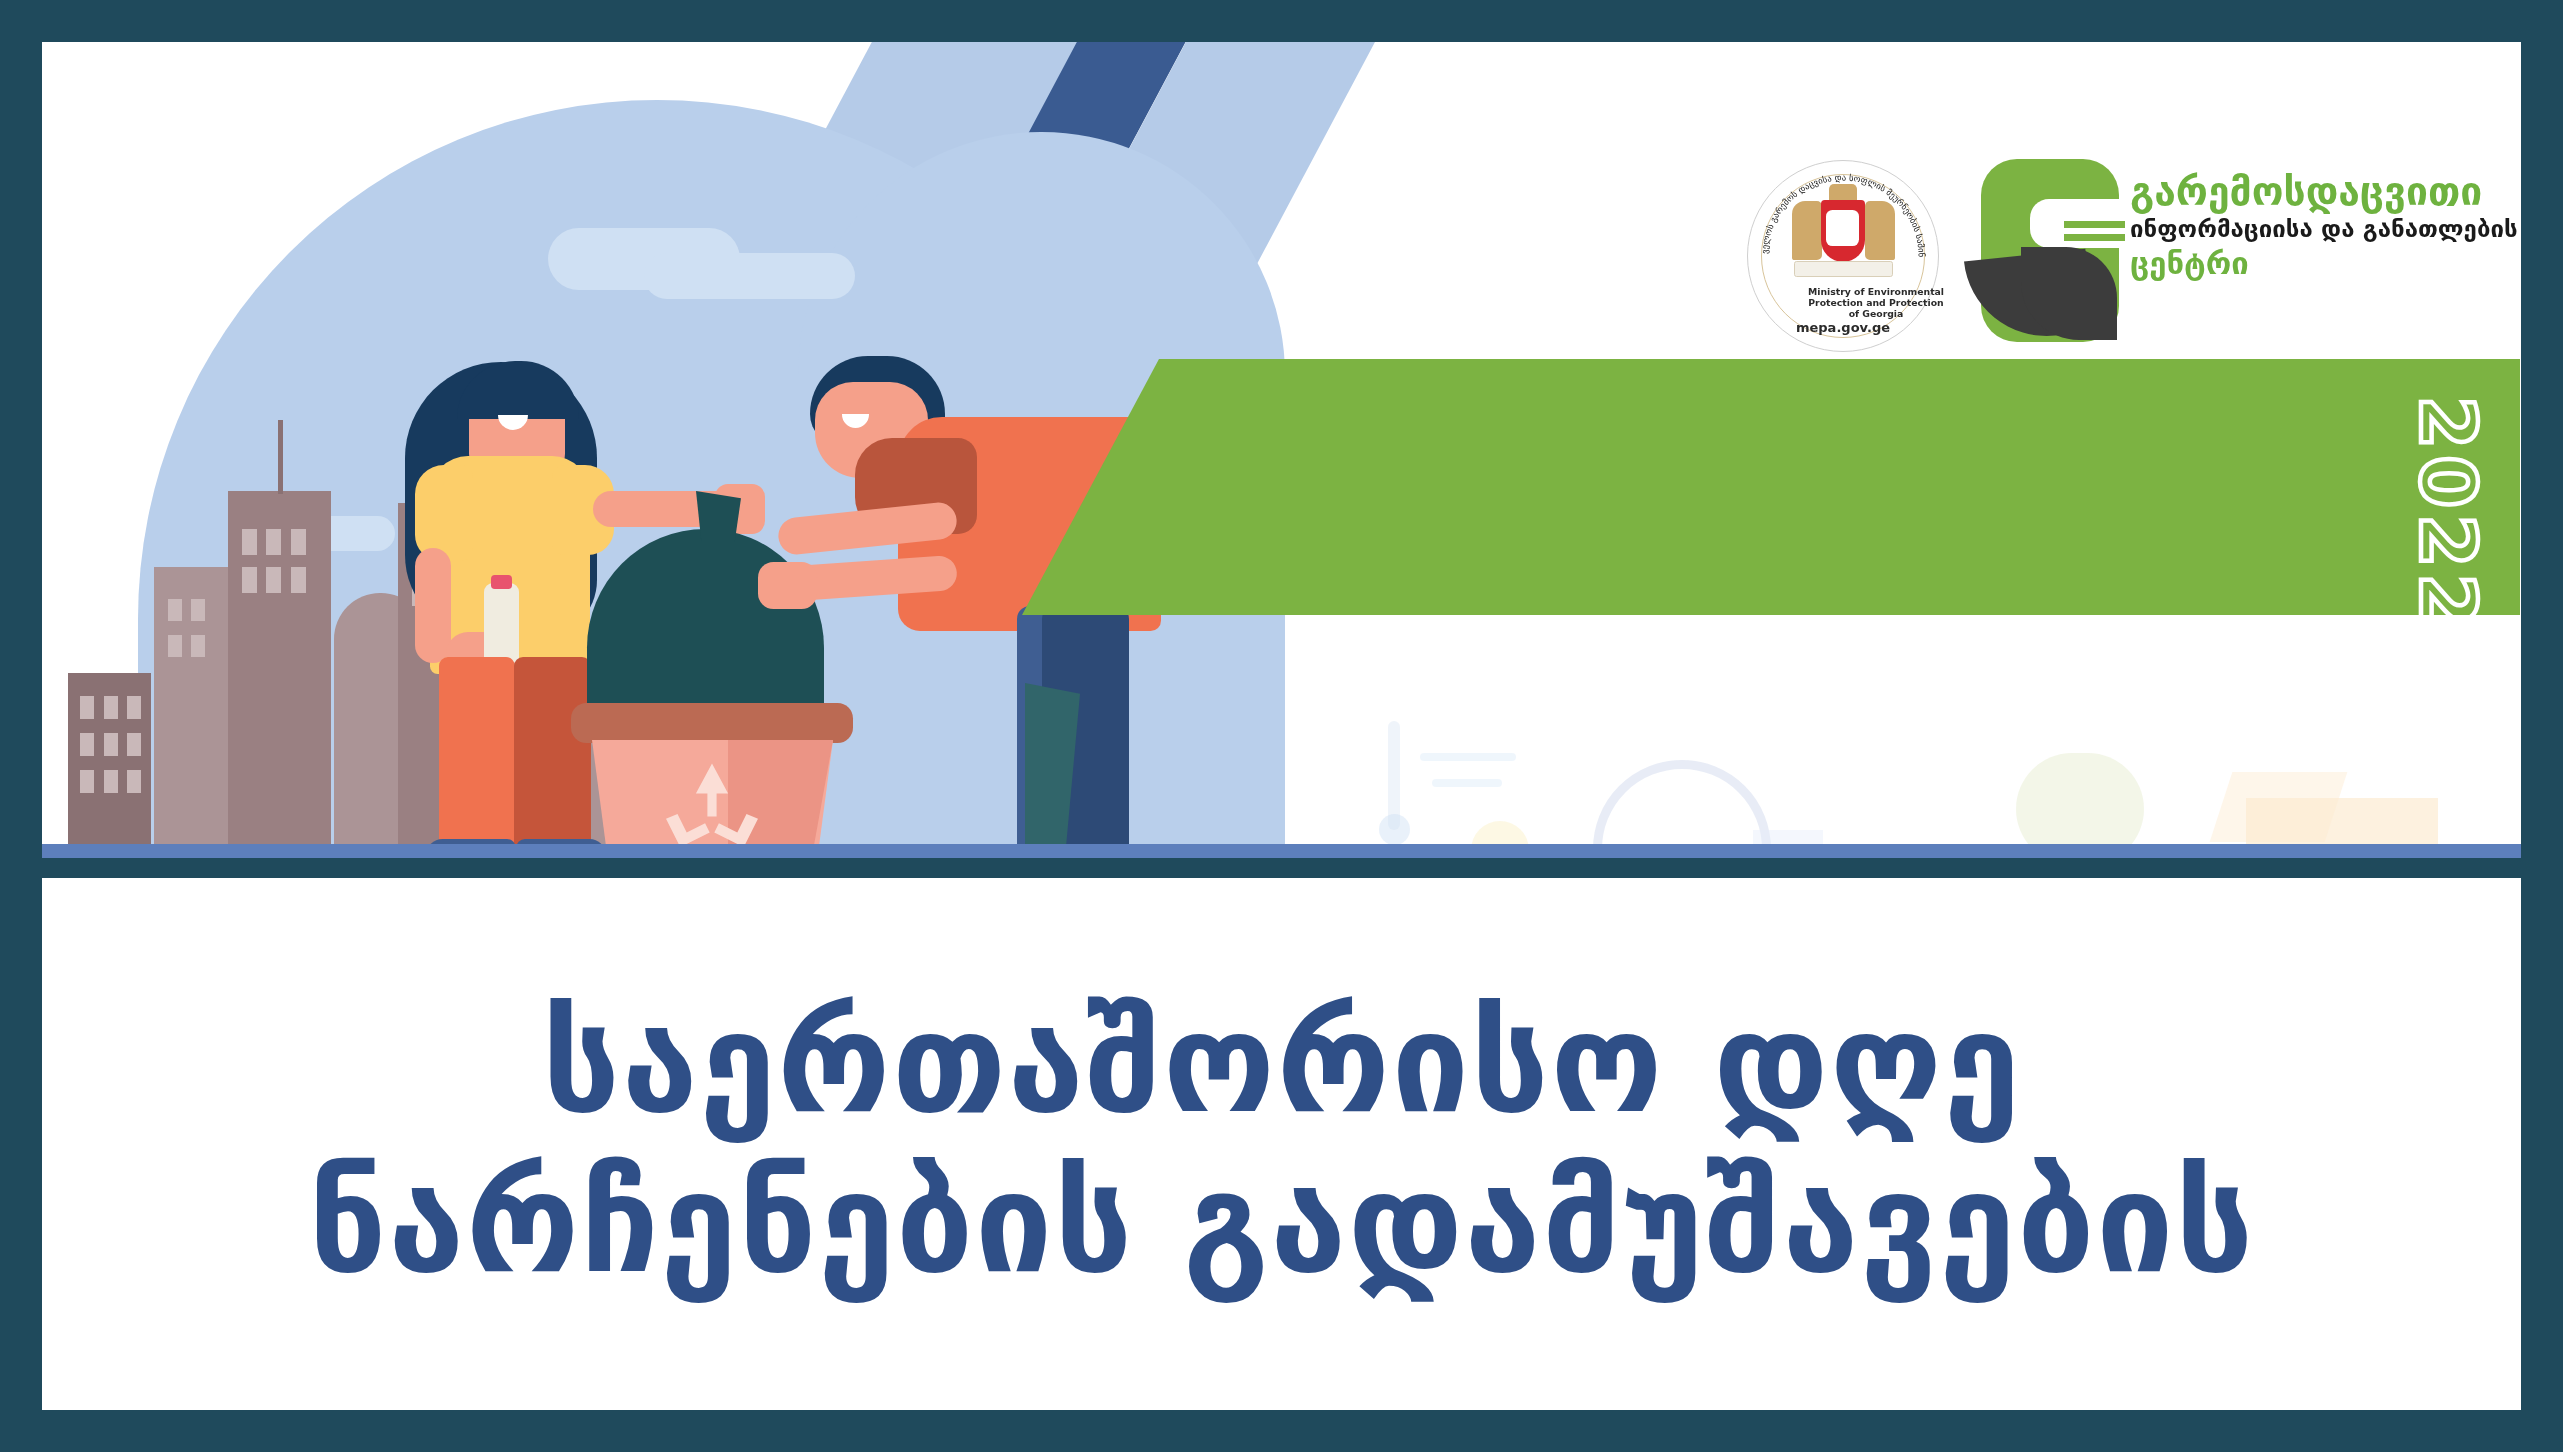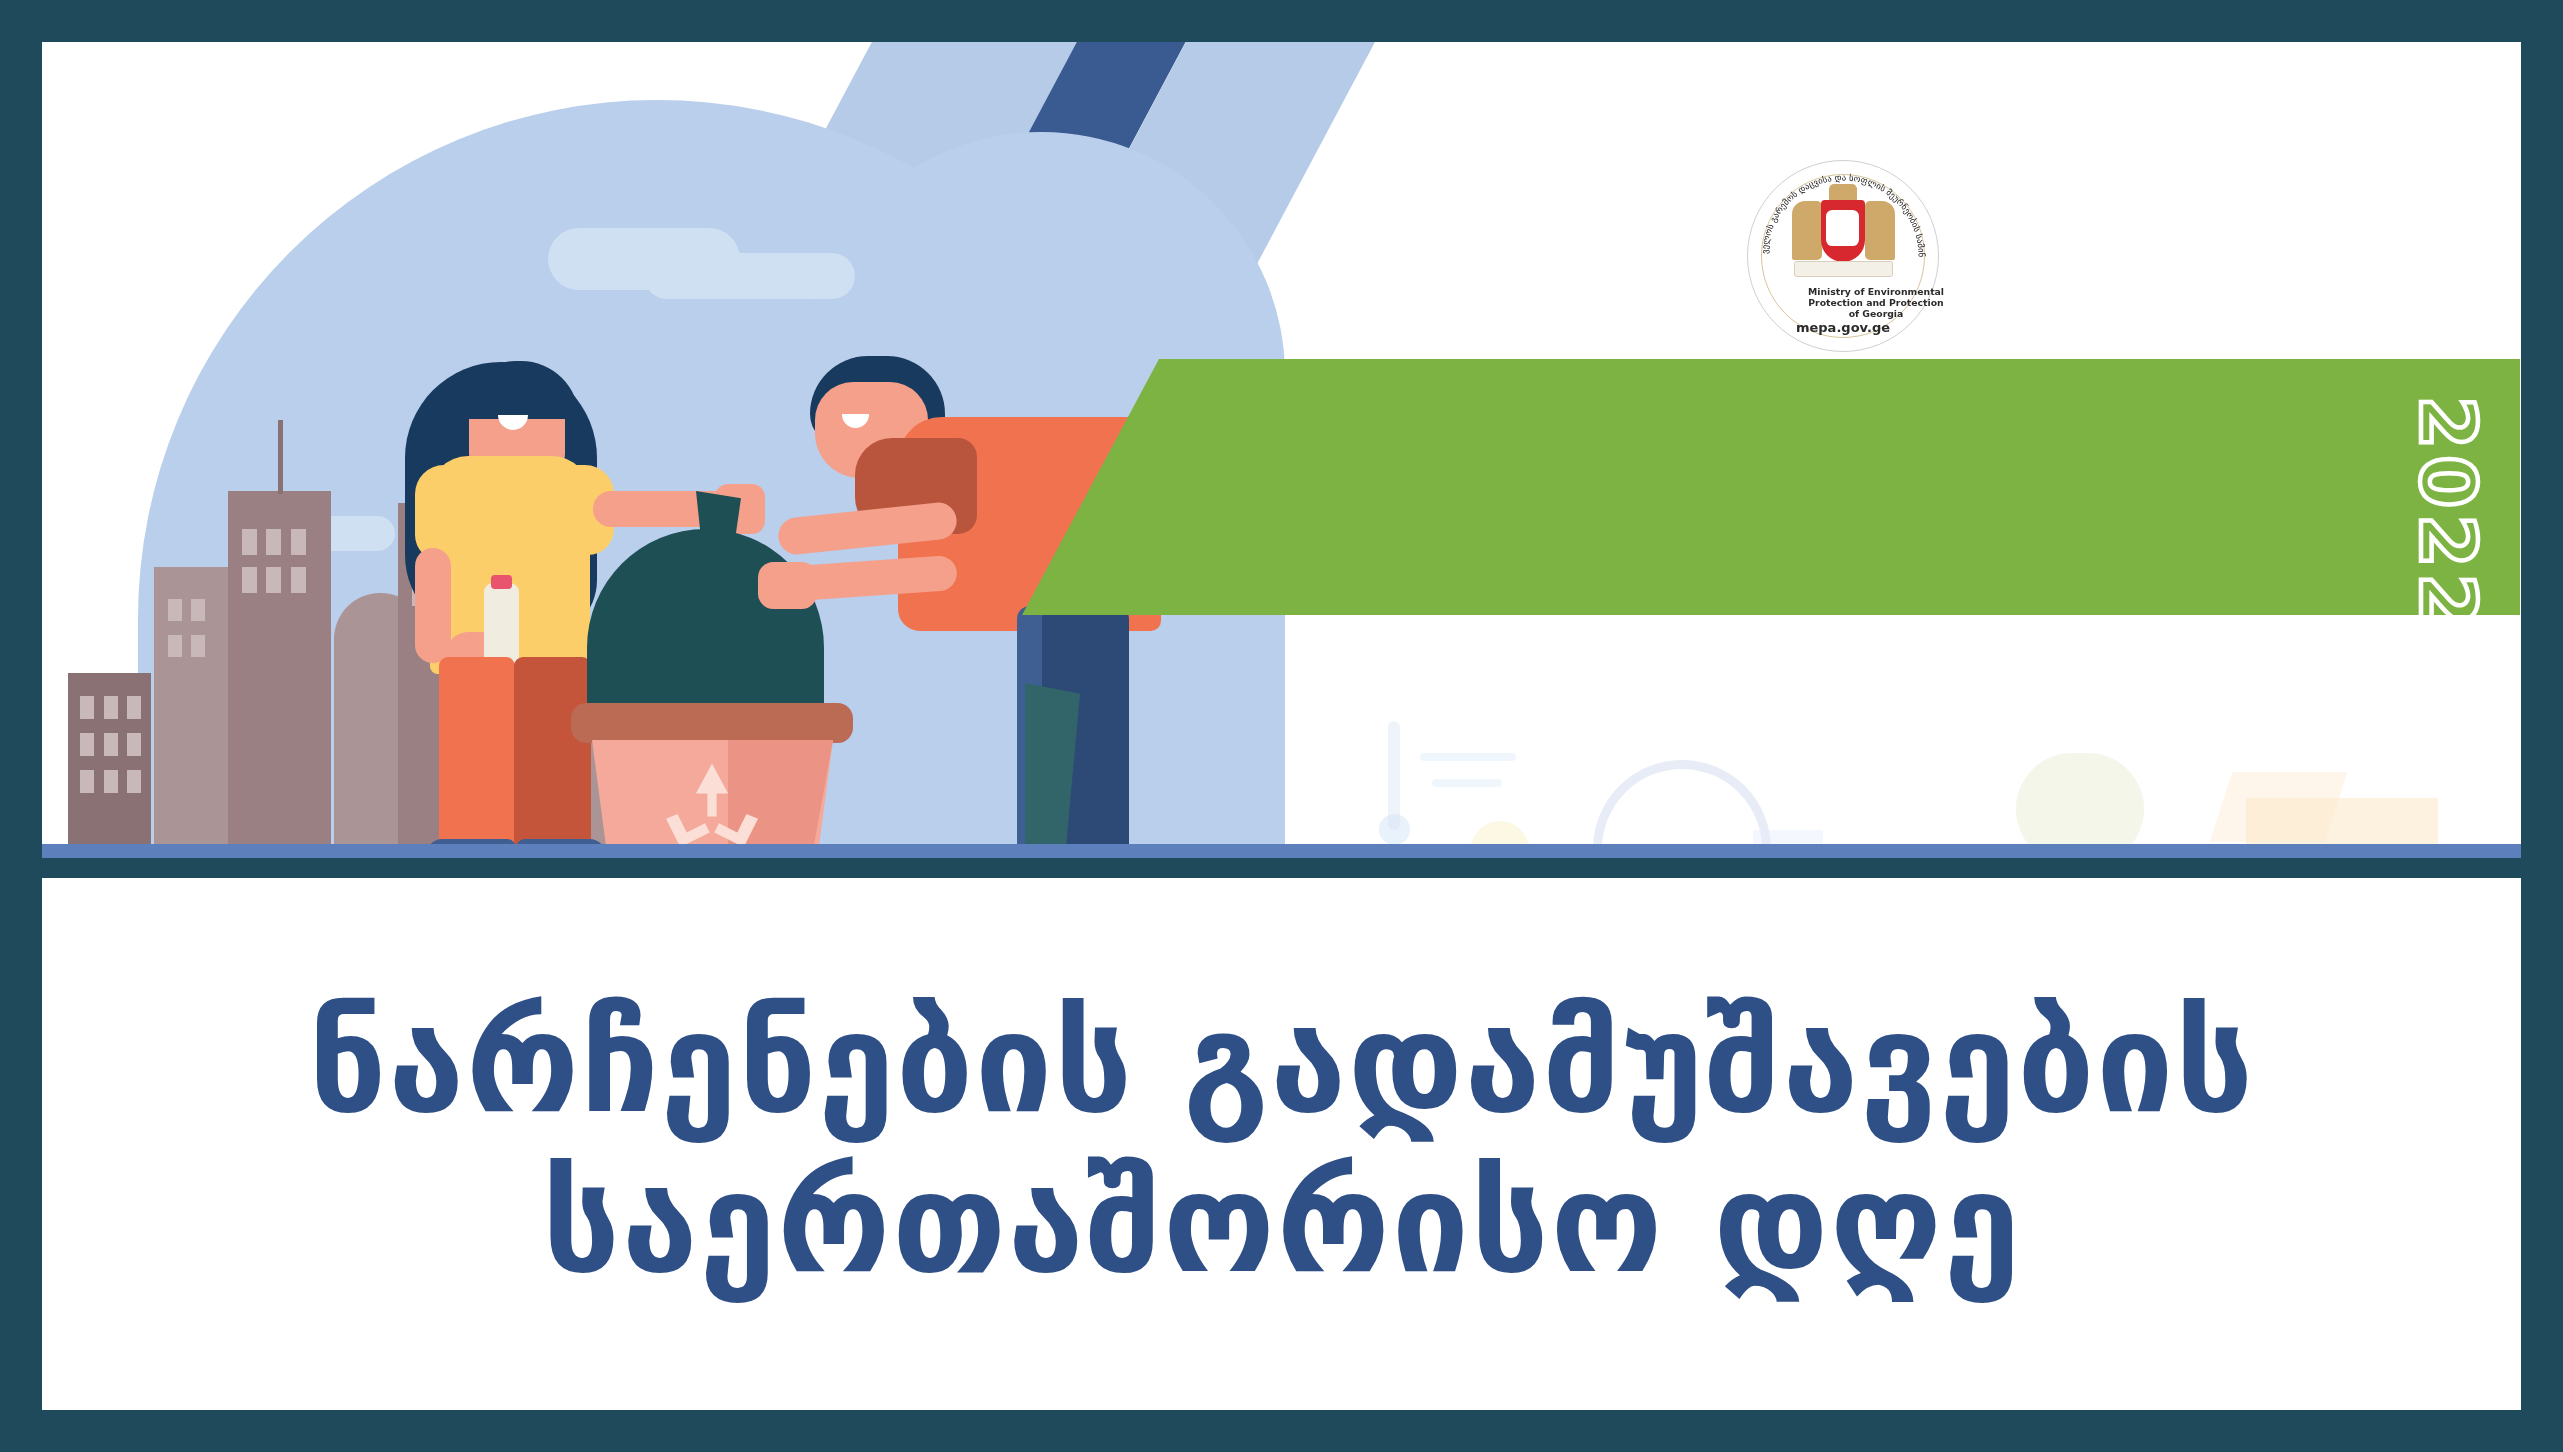--- a/index.html
+++ b/index.html
@@ -347,24 +347,39 @@
           <div class="horse"></div>
           <div class="ribbon"></div>
           <div class="enlabel">
             <div>Ministry of Environmental</div>
             <div>Protection and Protection</div>
             <div>of Georgia</div>
           </div>
           <div class="url">mepa.gov.ge</div>
         </div>
 
+        <div class="centerlogo">
+          <div class="cl-mark">
+            <div class="outer"></div>
+            <div class="notch"></div>
+            <div class="bar b1"></div>
+            <div class="bar b2"></div>
+            <div class="leafdark"></div>
+            <div class="leafdark2"></div>
+          </div>
+          <div class="cl-text">
+            <div class="cl-1">გარემოსდაცვითი</div>
+            <div class="cl-2">ინფორმაციისა და განათლების</div>
+            <div class="cl-3">ცენტრი</div>
+          </div>
+        </div>
       </div>
 
     </div>
 
     <div class="headline">
+      <div class="hl">საერთაშორისო დღე</div>
       <div class="hl">ნარჩენების გადამუშავების</div>
-      <div class="hl">საერთაშორისო დღე</div>
     </div>
 
   </div>
 </div>
 
 
 </body></html>

